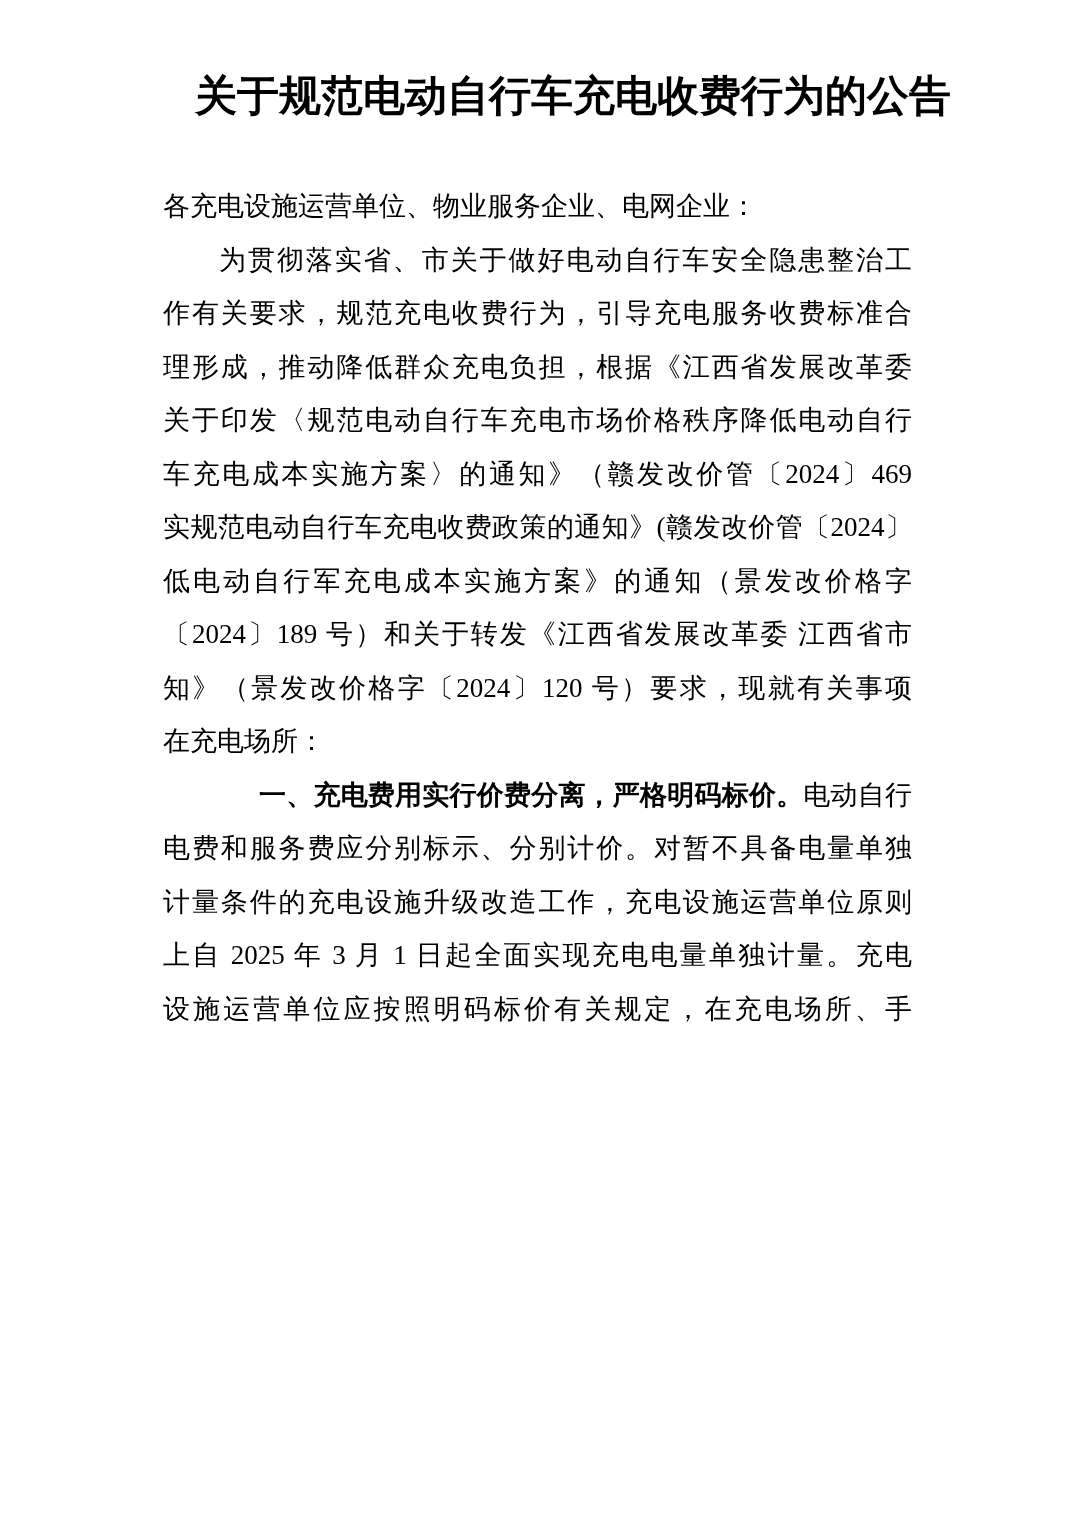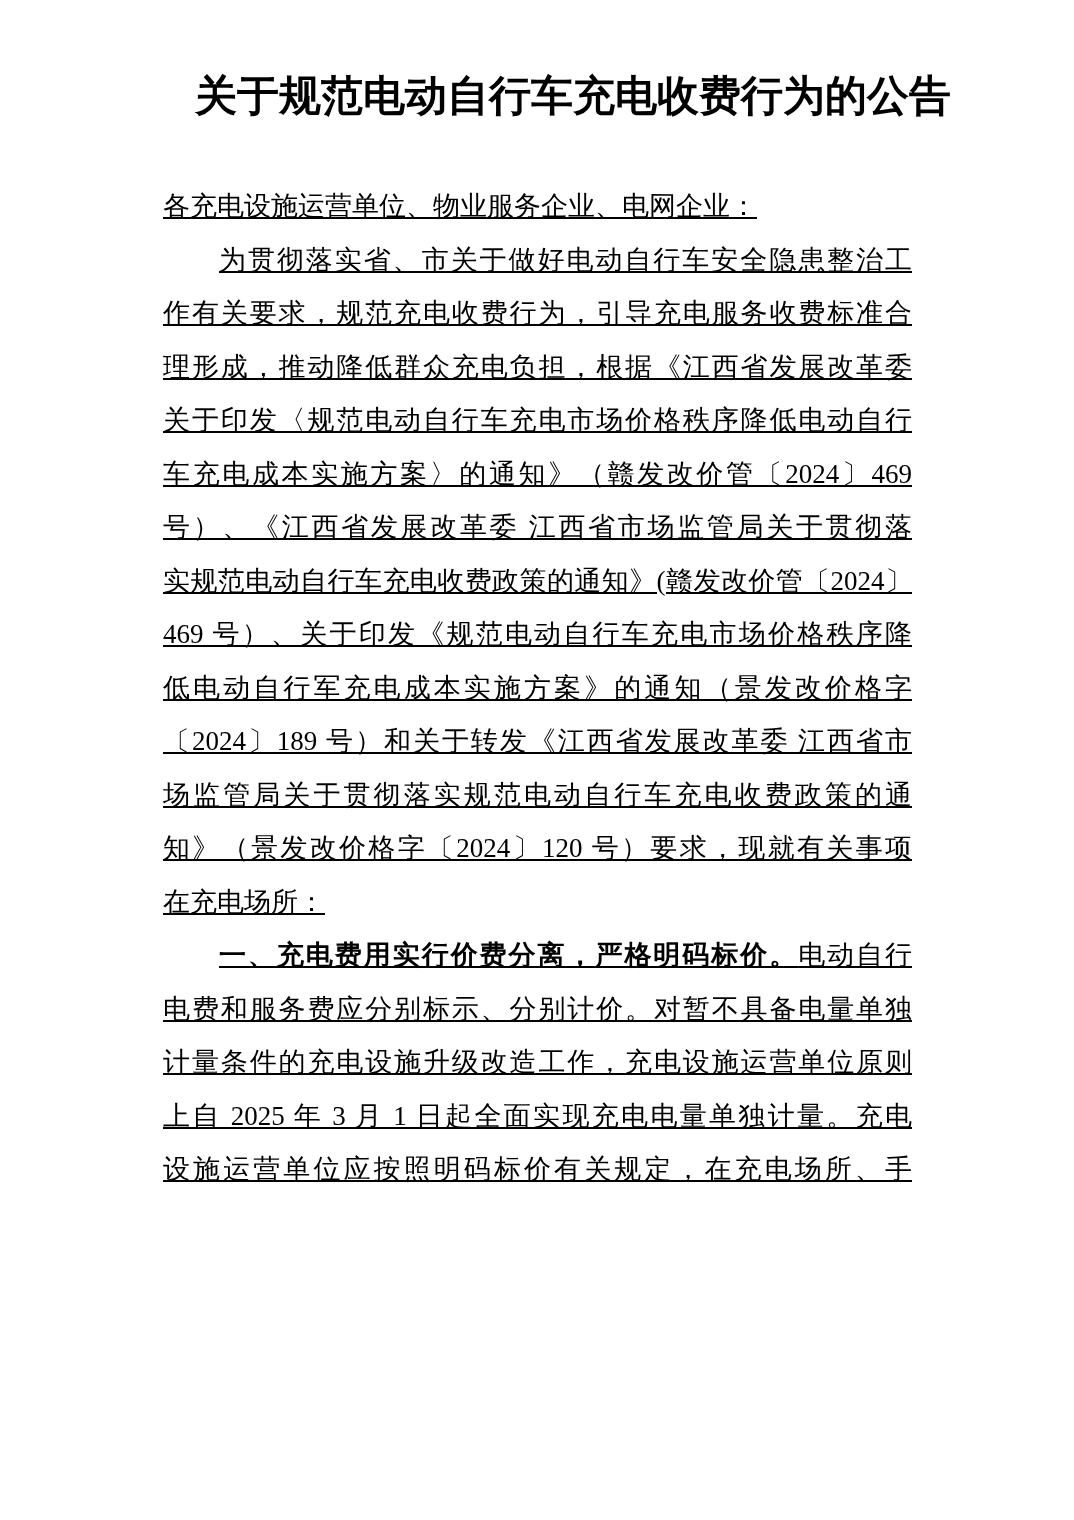--- a/index.html
+++ b/index.html
@@ -35,54 +35,51 @@
     box-sizing: border-box;
     width: 749px;
     height: 53.5px;
     line-height: 53.5px;
     font-size: 27px;
     color: #000000;
     text-align: justify;
     text-align-last: justify;
     text-justify: inter-character;
     white-space: nowrap;
-    text-decoration: underline;
   }
   .line.plain {
     text-align: left;
     text-align-last: left;
   }
   .line.indent {
     padding-left: 56px;
   }
   .heading-bold {
     font-weight: 700;
     font-family: "Liberation Sans", "DejaVu Sans", sans-serif;
+    margin-left: 40px;
   }
 </style>
 </head>
 <body>
 
 <div class="page">
 
   <div class="doc-title">关于规范电动自行车充电收费行为的公告</div>
 
   <div class="doc-body">
     <div class="line plain">各充电设施运营单位、物业服务企业、电网企业：</div>
     <div class="line indent">为贯彻落实省、市关于做好电动自行车安全隐患整治工</div>
     <div class="line">作有关要求，规范充电收费行为，引导充电服务收费标准合</div>
     <div class="line">理形成，推动降低群众充电负担，根据《江西省发展改革委</div>
     <div class="line">关于印发〈规范电动自行车充电市场价格秩序降低电动自行</div>
     <div class="line">车充电成本实施方案〉的通知》（赣发改价管〔2024〕469</div>
-    <div class="line">号）、《江西省发展改革委 江西省市场监管局关于贯彻落</div>
     <div class="line">实规范电动自行车充电收费政策的通知》(赣发改价管〔2024〕</div>
-    <div class="line">469 号）、关于印发《规范电动自行车充电市场价格秩序降</div>
     <div class="line">低电动自行军充电成本实施方案》的通知（景发改价格字</div>
     <div class="line">〔2024〕189 号）和关于转发《江西省发展改革委 江西省市</div>
-    <div class="line">场监管局关于贯彻落实规范电动自行车充电收费政策的通</div>
     <div class="line">知》（景发改价格字〔2024〕120 号）要求，现就有关事项</div>
     <div class="line plain">在充电场所：</div>
     <div class="line indent"><span class="heading-bold">一、充电费用实行价费分离，严格明码标价。</span><span>电动自行</span></div>
     <div class="line">电费和服务费应分别标示、分别计价。对暂不具备电量单独</div>
     <div class="line">计量条件的充电设施升级改造工作，充电设施运营单位原则</div>
     <div class="line">上自 2025 年 3 月 1 日起全面实现充电电量单独计量。充电</div>
     <div class="line">设施运营单位应按照明码标价有关规定，在充电场所、手</div>
   </div>
 
 </div>

